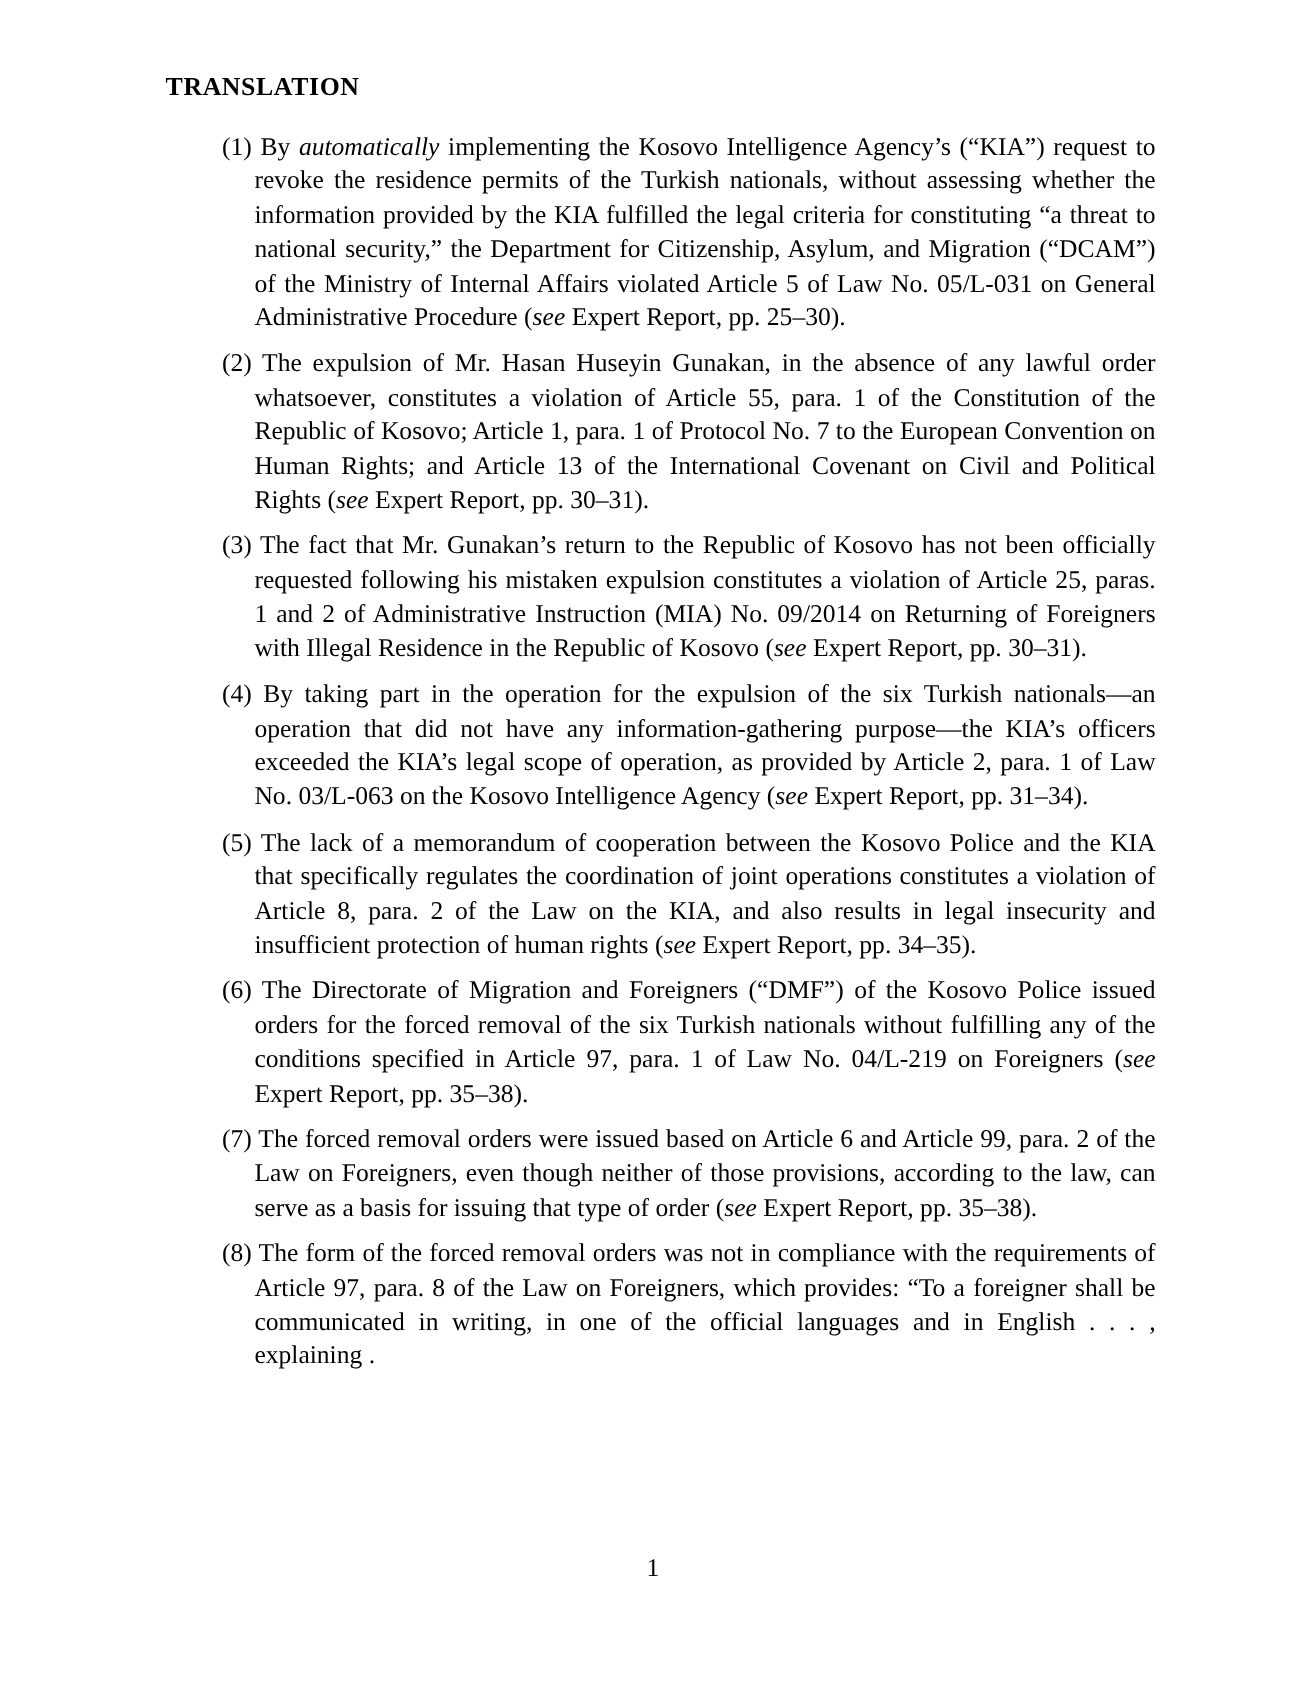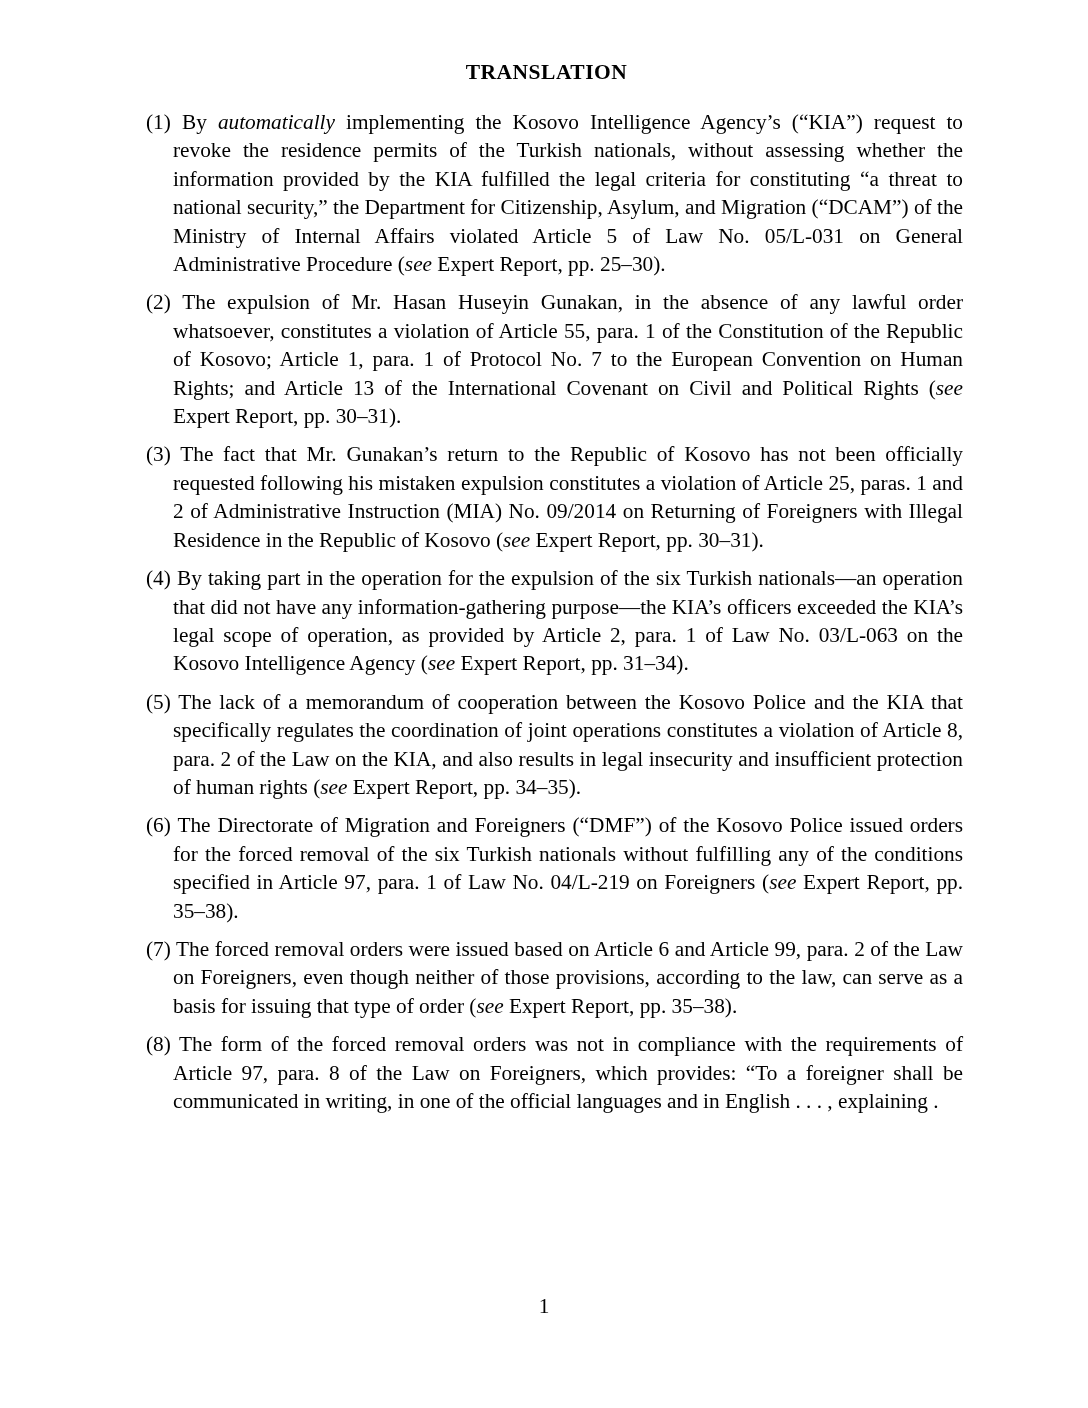--- a/index.html
+++ b/index.html
@@ -15,40 +15,40 @@
   .page {
     position: relative;
     width: 1088px;
     height: 1408px;
     background: #ffffff;
   }
   .content {
     padding: 60px 125px 0 146px;
   }
   .doc-header {
-    text-align: center;
     font-weight: bold;
     font-size: 21.5px;
     line-height: 24px;
     letter-spacing: 0.5px;
     position: relative;
     left: -8px;
   }
   .doc-title {
     margin-top: 44px;
     text-align: center;
     font-weight: bold;
     font-size: 23px;
     line-height: 31.5px;
     position: relative;
     left: -14px;
   }
   .violation-list {
     margin-top: 24px;
     list-style: none;
+    margin-left: 39px;
   }
   .violation-item {
     font-size: 21.3px;
     line-height: 28.4px;
     text-align: justify;
     padding-left: 27px;
     text-indent: -27px;
     margin-bottom: 10px;
   }
   .item-number {

